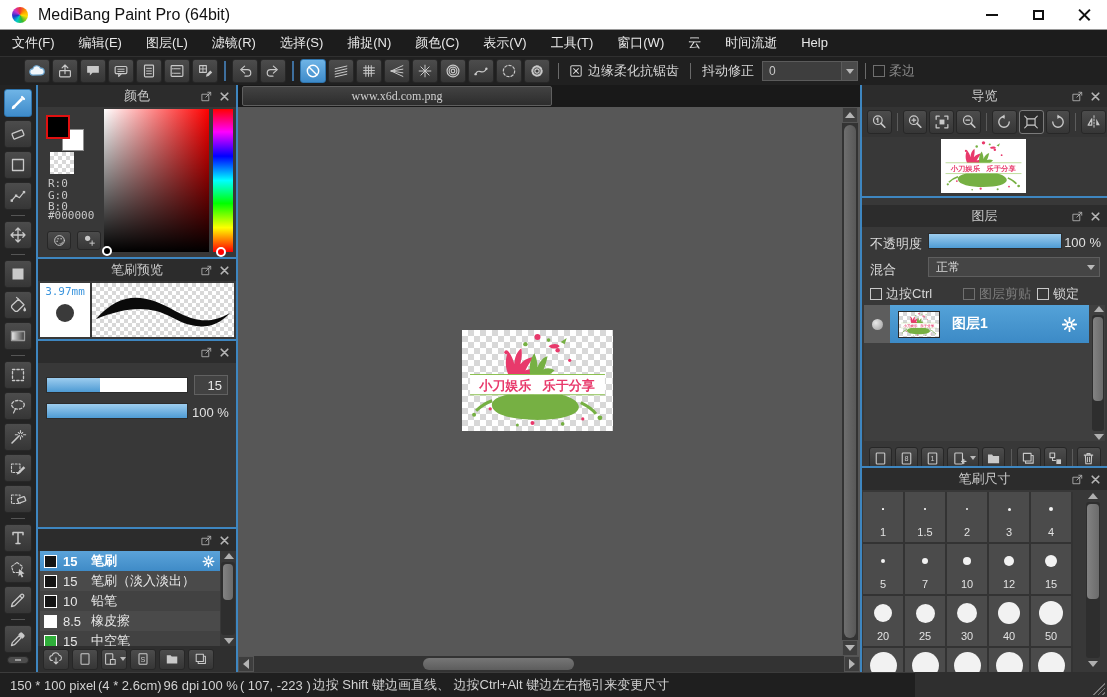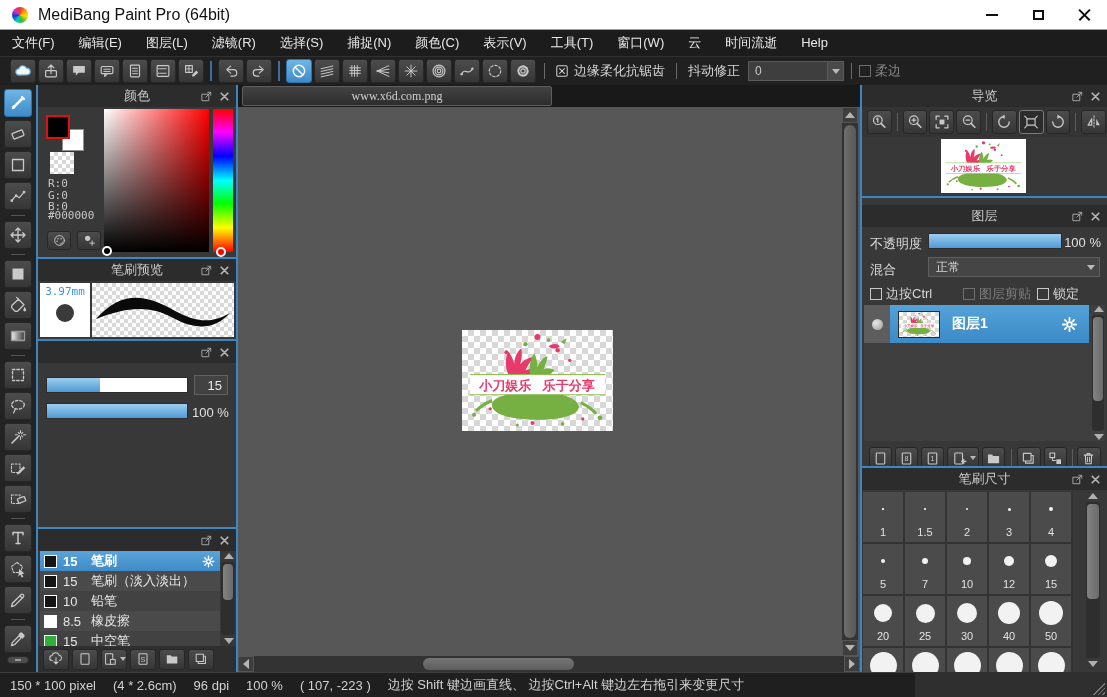--- a/index.html
+++ b/index.html
@@ -17,21 +17,21 @@
   .glyph-max { width:11px; height:10px; border:2px solid #111; display:block; }
   .glyph-close { position:relative; width:13px; height:13px; display:block; }
   .glyph-close:before,.glyph-close:after { content:""; position:absolute; left:-1px; top:5.5px; width:15px; height:1.6px; background:#111; }
   .glyph-close:before { transform:rotate(45deg);} .glyph-close:after { transform:rotate(-45deg);}
 
   
   #menubar { position:absolute; left:0; top:30px; width:1107px; height:26px; background:#1c1c1c; display:flex; align-items:center; }
   .mitem { padding:0 12px; font-size:13px; color:#e8e8e8; line-height:26px; }
 
   
-  #toolbar { position:absolute; left:0; top:56px; width:1107px; height:29px; background:#202020; display:flex; align-items:center; padding-left:9px; border-top:1px solid #303030; }
+  #toolbar { position:absolute; left:0; top:56px; width:1107px; height:29px; background:#202020; display:flex; align-items:center; padding-left:23px; border-top:1px solid #303030; }
   .tbgroup { display:flex; align-items:center; }
   .ibtn { width:26px; height:24px; border-radius:3px; background:linear-gradient(#4c4c4c,#363636); border:1px solid #272727; display:flex; align-items:center; justify-content:center; margin:0 1px; color:#c9c9c9; }
   .ibtn.selected { background:linear-gradient(#6fb4e6,#3e8bca); border-color:#2e74ad; color:#ffffff; }
   .ibtn.pressed { background:#2c2c2c; border-color:#7a7a7a; }
   .ico { width:18px; height:18px; display:block; }
   svg.ic { width:100%; height:100%; display:block; stroke:currentColor; fill:none; stroke-width:1.3; stroke-linecap:round; stroke-linejoin:round; }
   .vsep { width:2px; height:20px; background:#3e6f9e; margin:0 5px; }
   .tsep { width:1px; height:16px; background:#6a6a6a; margin:0 7px; }
   .tlabel { font-size:13px; color:#d6d6d6; margin:0 4px; }
   .tlabel.dim { color:#8a8a8a; }
@@ -172,21 +172,21 @@
 
   
   #bs-grid { position:absolute; left:1px; top:24px; width:210px; height:180px; overflow:hidden; display:grid; grid-template-columns:repeat(5,40px); grid-auto-rows:50px; gap:2px; background:#333; }
   .bcell { background:#4b4b4b; display:flex; flex-direction:column; align-items:center; }
   .dw { height:34px; display:flex; align-items:center; justify-content:center; }
   .dot { background:#f2f2f2; border-radius:50%; display:block; }
   .bsl { font-size:11px; color:#e2e2e2; }
   #bs-scroll { position:absolute; right:6px; top:24px; width:16px; bottom:4px; }
 
   
-  #statusbar { position:absolute; left:0; bottom:0; width:915px; height:25px; background:#1f1f1f; border-top:1px solid #3c3c3c; display:flex; align-items:center; padding-left:10px; gap:17px; }
+  #statusbar { position:absolute; left:0; bottom:0; width:915px; height:25px; background:#1f1f1f; border-top:1px solid #3c3c3c; display:flex; align-items:center; padding-left:10px; gap:2px; }
   .seg { font-size:13px; color:#d2d2d2; white-space:nowrap; }
   #grip { position:absolute; right:2px; bottom:2px; width:12px; height:12px;
     background:linear-gradient(135deg,transparent 50%,#777 50%,#777 56%,transparent 56%,transparent 68%,#777 68%,#777 74%,transparent 74%,transparent 86%,#777 86%,#777 92%,transparent 92%); }
 </style>
 </head>
 <body>
 
 <svg width="0" height="0" style="position:absolute">
   <defs>
     <symbol id="splat-art" viewBox="0 0 150 100">

